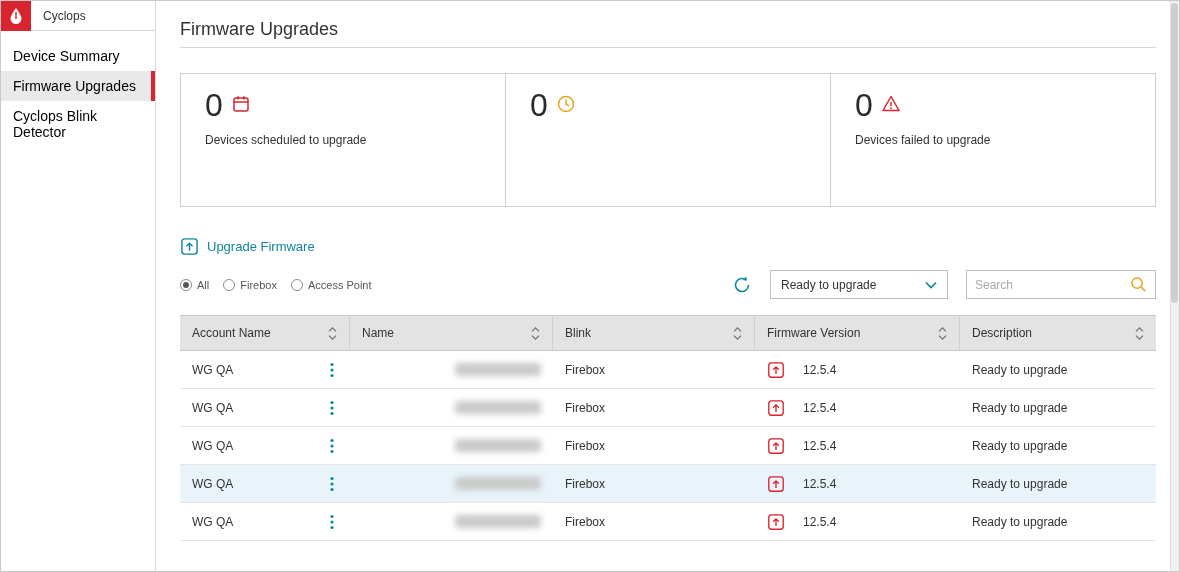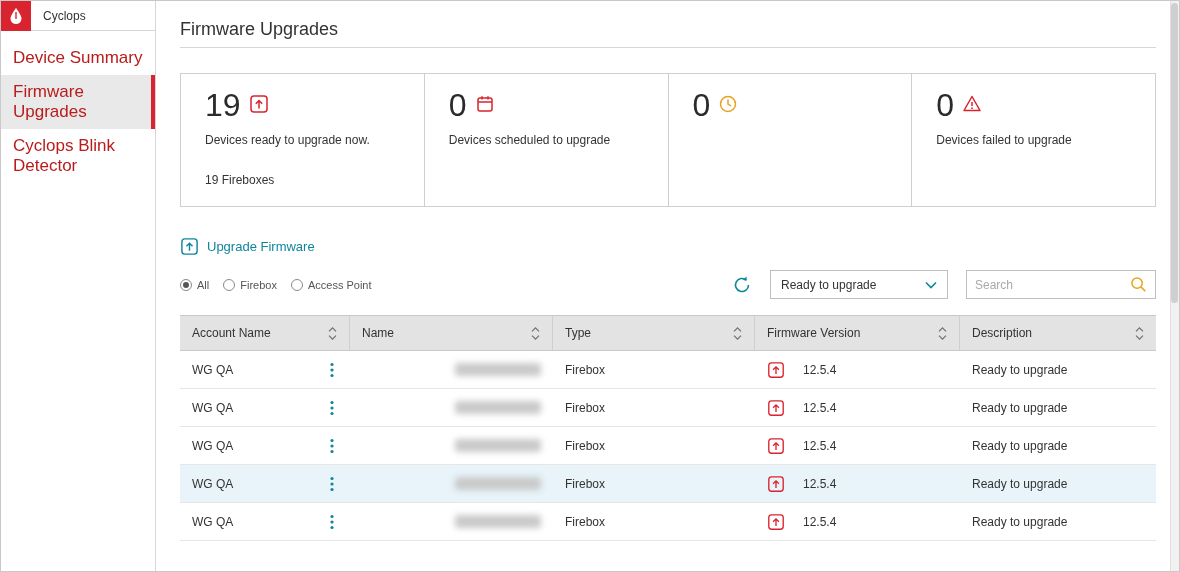--- a/index.html
+++ b/index.html
@@ -6,21 +6,21 @@
   html,body { background:#fff; }
   body { font-family:"Liberation Sans", sans-serif; color:#333; }
   .app { position:relative; width:1180px; height:572px; border:1px solid #c9c9c9; overflow:hidden; display:flex; background:#fff; }
 
   
   .sidebar { width:155px; flex:0 0 155px; border-right:1px solid #d6d6d6; background:#fff; }
   .sidebar-head { height:30px; display:flex; align-items:center; border-bottom:1px solid #d6d6d6; }
   .logo { width:30px; height:30px; background:#d9232e; display:flex; align-items:center; justify-content:center; }
   .sidebar-title { font-size:12px; color:#333; margin-left:12px; }
   .nav { padding-top:10px; }
-  .nav-item { font-size:17px; color:#b91c1c; padding:7px 12px; cursor:pointer; position:relative; }
+  .nav-item { font-size:14px; color:#000000; padding:7px 12px; cursor:pointer; position:relative; }
   .nav-item.active { background:#e9e9e9; border-right:4px solid #d9232e; }
 
   
   .main { flex:1; padding:0 23px 0 24px; position:relative; overflow:hidden; }
   .page-title { font-size:18px; font-weight:400; color:#333; margin-top:18px; }
   .title-rule { border:none; border-top:1px solid #d6d6d6; margin-top:7px; }
 
   
   .card { border:1px solid #cfcfcf; margin-top:25px; }
   .card-head { height:36px; display:flex; align-items:center; gap:10px; padding-left:18px; border-bottom:1px solid #cfcfcf; font-size:13px; color:#333; }
@@ -90,33 +90,20 @@
     </nav>
   </aside>
 
   <main class="main">
     <h1 class="page-title">Firmware Upgrades</h1>
     <hr class="title-rule">
 
     <section class="card">
       <div class="stats">
 
-        <div class="stat">
-          <div class="stat-top">
-            <span class="stat-value">19</span>
-            <span class="stat-icon">
-              <svg width="20" height="20" viewBox="0 0 20 20">
-                <rect x="2" y="2" width="16" height="16" rx="3" fill="none" stroke="#d9232e" stroke-width="1.5"></rect>
-                <path d="M10 14.5 V7 M6.8 9.8 L10 6.5 L13.2 9.8" fill="none" stroke="#d9232e" stroke-width="1.5"></path>
-              </svg>
-            </span>
-          </div>
-          <div class="stat-label">Devices ready to upgrade now.</div>
-          <div class="stat-sub">19 Fireboxes</div>
-        </div>
 
         <div class="stat">
           <div class="stat-top">
             <span class="stat-value">0</span>
             <span class="stat-icon">
               <svg width="20" height="20" viewBox="0 0 20 20">
                 <rect x="3" y="4" width="14" height="13" rx="2" fill="none" stroke="#d9232e" stroke-width="1.5"></rect>
                 <line x1="3" y1="8" x2="17" y2="8" stroke="#d9232e" stroke-width="1.5"></line>
                 <line x1="7" y1="2.2" x2="7" y2="5.5" stroke="#d9232e" stroke-width="1.5"></line>
                 <line x1="13" y1="2.2" x2="13" y2="5.5" stroke="#d9232e" stroke-width="1.5"></line>
@@ -211,21 +198,21 @@
             </svg>
         </div>
         <div class="th col-name">
           <span>Name</span>
           <svg width="9" height="15" viewBox="0 0 9 15">
               <path d="M1 5.3 L4.5 1.8 L8 5.3" fill="none" stroke="#707070" stroke-width="1.2"></path>
               <path d="M1 9.7 L4.5 13.2 L8 9.7" fill="none" stroke="#707070" stroke-width="1.2"></path>
             </svg>
         </div>
         <div class="th col-type">
-          <span>Type</span>
+          <span>Blink</span>
           <svg width="9" height="15" viewBox="0 0 9 15">
               <path d="M1 5.3 L4.5 1.8 L8 5.3" fill="none" stroke="#707070" stroke-width="1.2"></path>
               <path d="M1 9.7 L4.5 13.2 L8 9.7" fill="none" stroke="#707070" stroke-width="1.2"></path>
             </svg>
         </div>
         <div class="th col-version">
           <span>Firmware Version</span>
           <svg width="9" height="15" viewBox="0 0 9 15">
               <path d="M1 5.3 L4.5 1.8 L8 5.3" fill="none" stroke="#707070" stroke-width="1.2"></path>
               <path d="M1 9.7 L4.5 13.2 L8 9.7" fill="none" stroke="#707070" stroke-width="1.2"></path>

